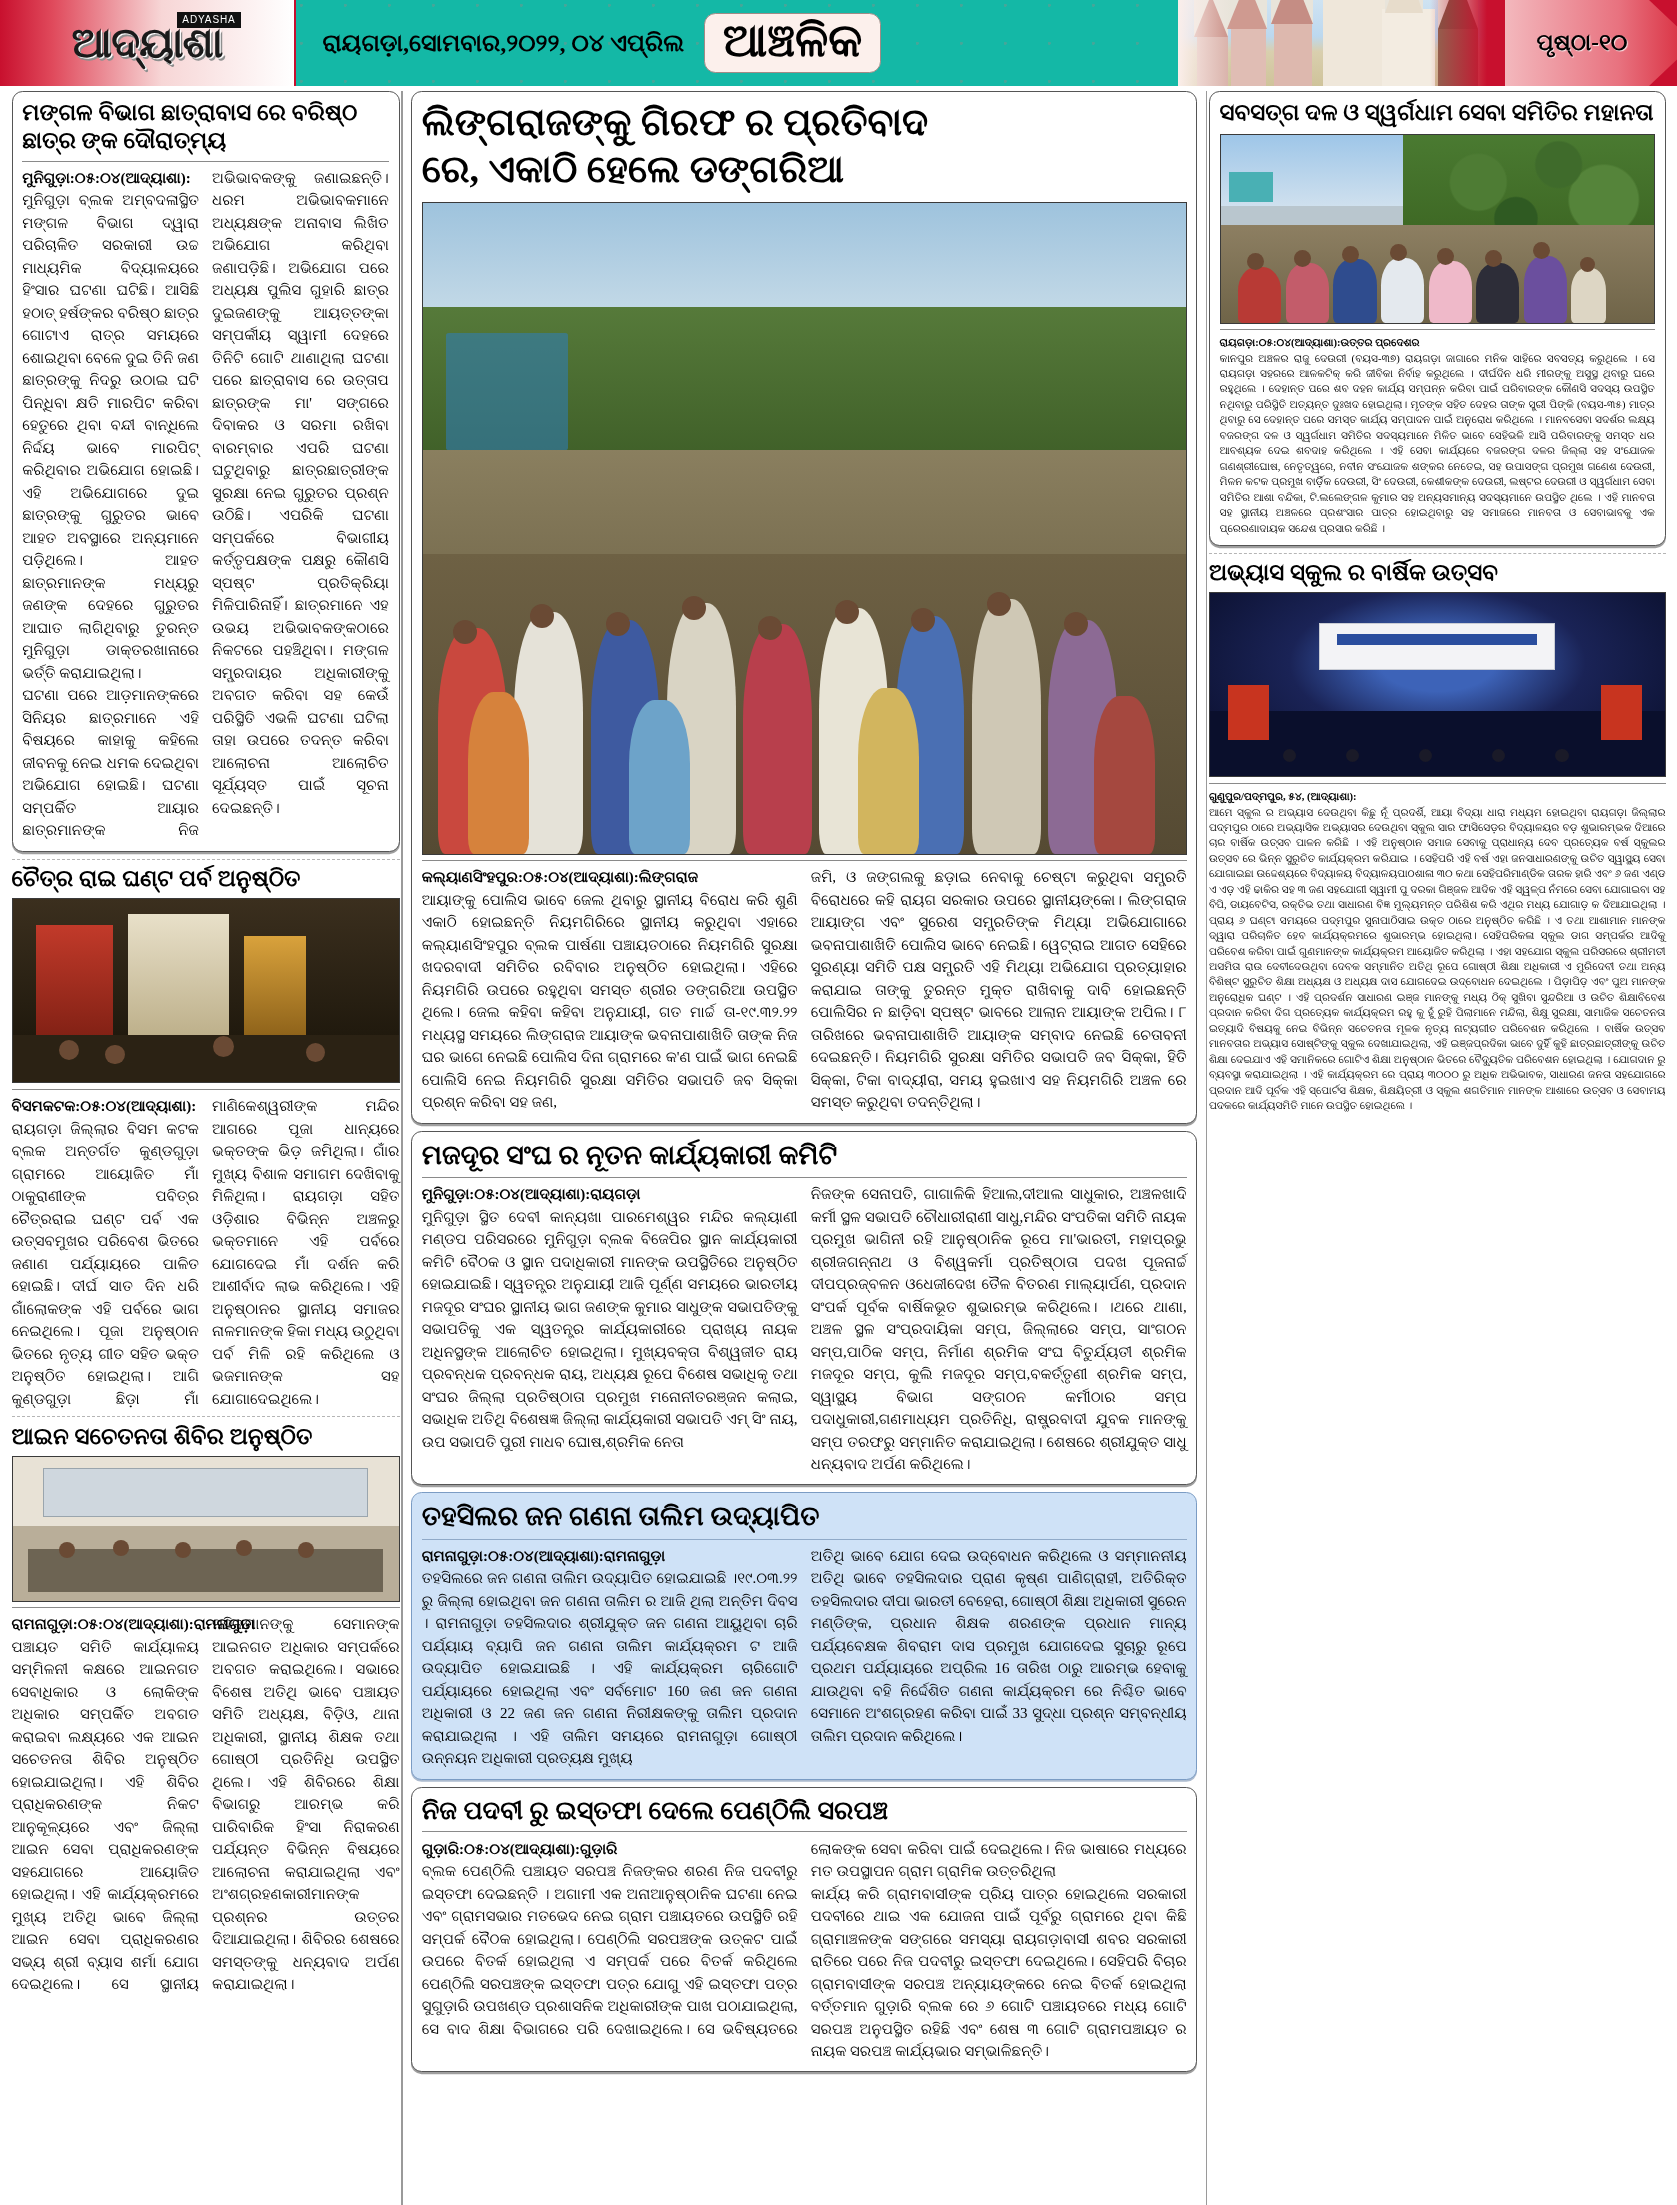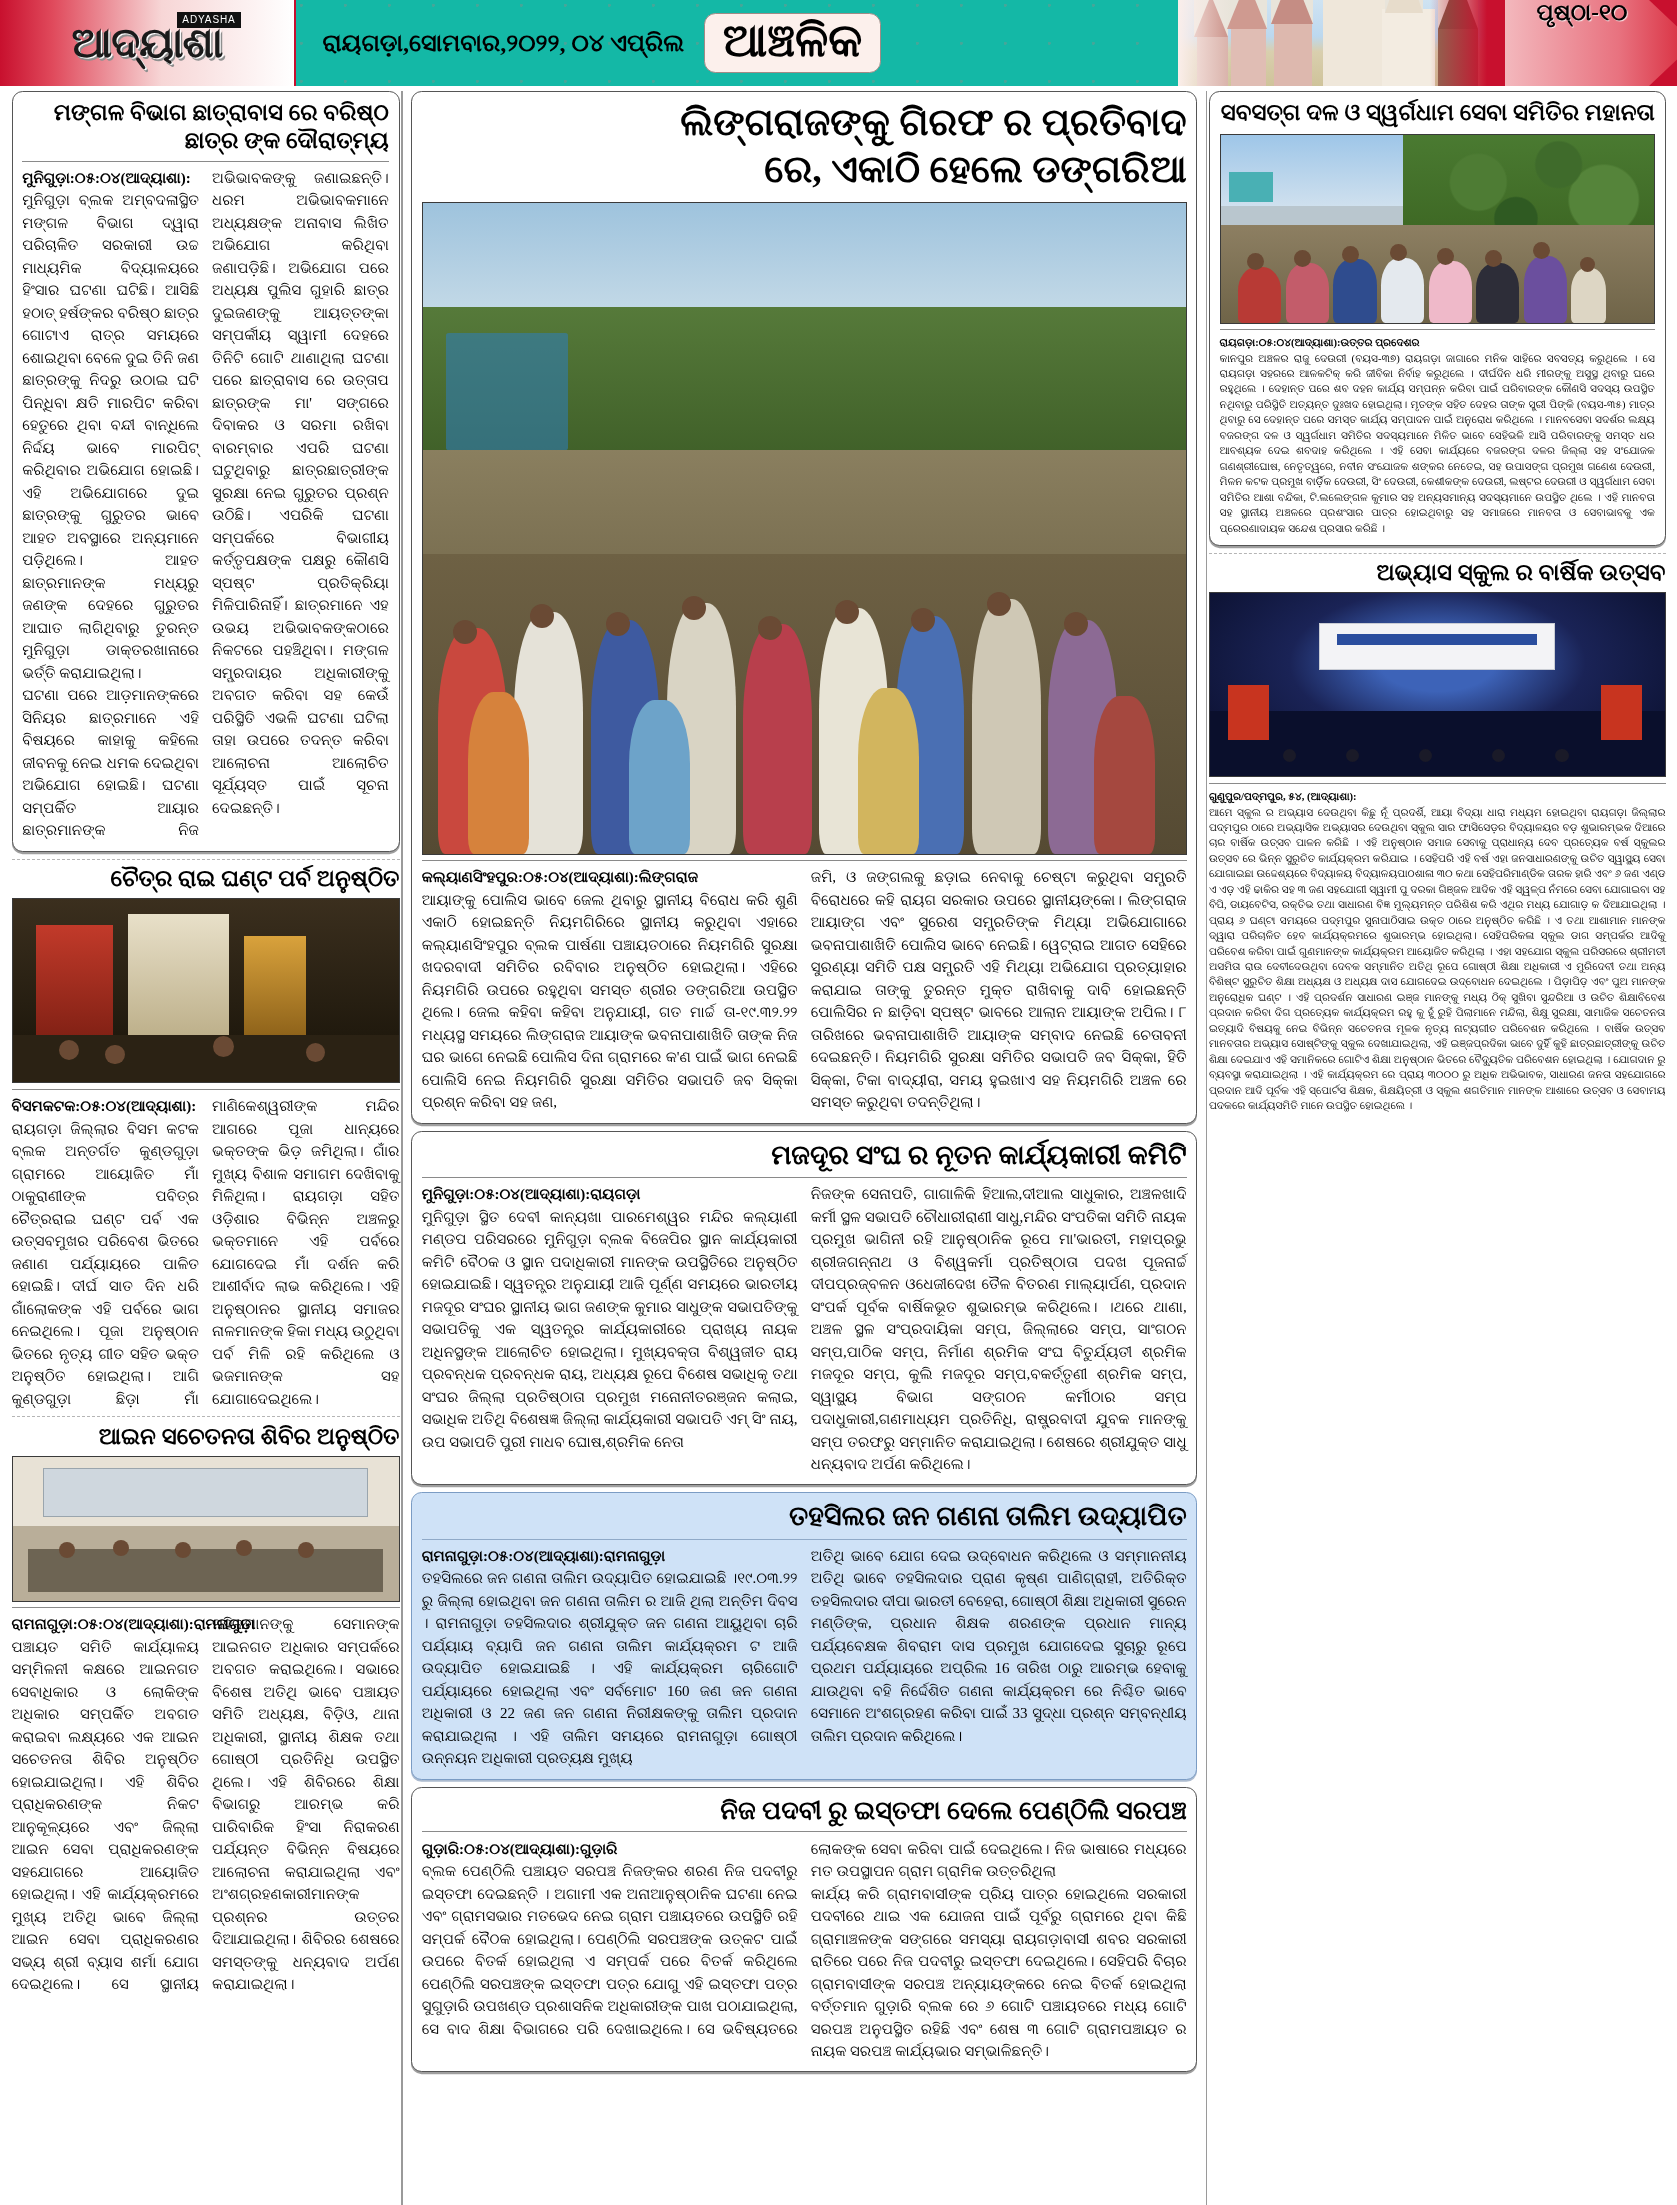--- a/index.html
+++ b/index.html
@@ -78,21 +78,21 @@
     z-index:4;
   }
   .mh-fade-r{
     position:absolute; right:0; top:0; width:57px; height:100%;
     background:linear-gradient(270deg,#c8102e,rgba(200,16,46,0));
     z-index:4;
   }
   .mh-page{
     width:190px; position:relative;
     background:#c8102e;
-    display:flex; align-items:flex-start; justify-content:center;
+    display:flex; align-items:center; justify-content:center;
   }
   .mh-page-arrow{
     position:absolute; left:17.6px; top:0; width:100%; height:100%;
     background:linear-gradient(90deg,#f3b8bd 0%,#e8727f 60%,#d72638 100%);
     clip-path:polygon(0 0, 76% 0, 100% 50%, 76% 100%, 0 100%);
   }
   .mh-page-text{
     position:relative; z-index:2; font-size:23px; font-weight:bold;
     font-family:"Liberation Serif", serif;
     text-shadow:0.9px 0.9px 0.9px rgba(255,255,255,.8);
@@ -121,21 +121,21 @@
     padding:7px 9.7px 8.8px 9.7px;
     margin-bottom:7px;
   }
   .card.blue{
     background:#cfe2f7; border-color:#7b9cc4;
     box-shadow:0 1.8px 0 rgba(90,120,160,.5);
   }
 
   .hl{
     font-family:"Liberation Serif", serif;
-    font-weight:bold; text-align:right; line-height:1.22;
+    font-weight:bold; text-align:left; line-height:1.22;
     color:#000;
   }
   .hl-main{ font-size:38px; }
   .hl-side{ font-size:23px; }
   .hl-mid{ font-size:27px; }
   .hl-mid2{ font-size:25.6px; }
 
   .dashrule{
     border-top:1.8px dashed #b5b5b5; margin:6.2px 0 5.3px 0;
   }

